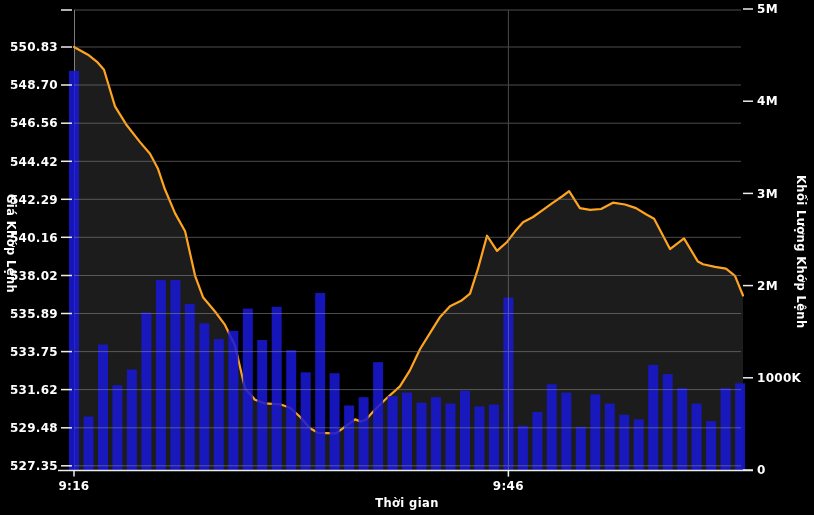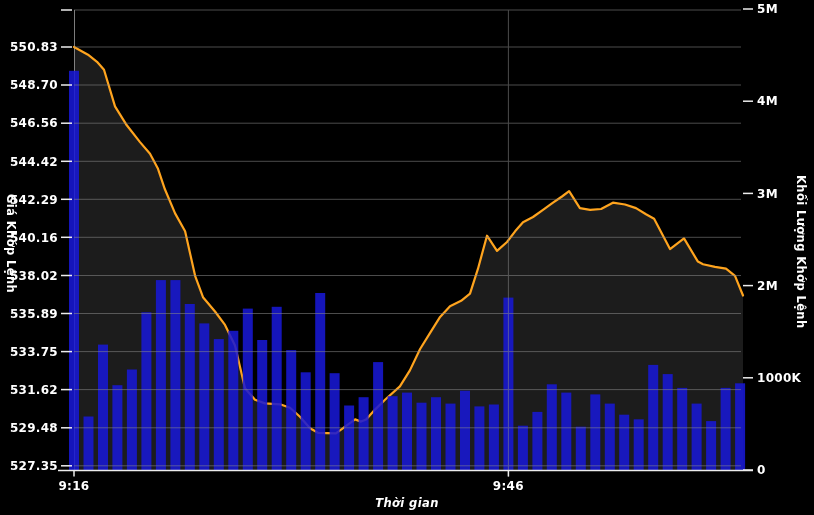--- a/index.html
+++ b/index.html
@@ -8,21 +8,21 @@
     font-family:"DejaVu Sans","Liberation Sans",sans-serif;
   }
   svg{position:absolute;left:0;top:0;}
   .axis-title{
     position:absolute;color:#fff;font-size:11.5px;font-weight:bold;letter-spacing:.4px;
     white-space:nowrap;
   }
   .axis-title.vert{writing-mode:vertical-rl;}
   .axis-title.left-t{left:4px;top:194px;}
   .axis-title.right-t{left:794px;top:175px;}
-  .axis-title.x-t{left:339px;top:496px;width:136px;text-align:center;font-style:italic;}
+  .axis-title.x-t{left:339px;top:496px;width:136px;text-align:center;}
 </style>
 </head>
 <body>
 
 <div class="stage">
   <svg id="chart" width="814" height="515" viewBox="0 0 814 515">
       <rect x="0" y="0" width="814" height="515" fill="#000000"></rect>
       <path d="M74.0,47.0 L88.0,54.7 L97.0,61.8 L104.0,69.8 L115.0,106.4 L126.0,124.2 L140.0,142.1 L150.0,153.7 L158.0,168.8 L164.9,189.3 L175.1,213.4 L185.1,231.3 L195.1,275.8 L203.0,297.2 L215.0,311.5 L225.0,324.9 L235.0,345.4 L245.0,388.2 L255.0,399.8 L265.0,403.4 L280.1,404.3 L290.0,407.8 L300.0,416.7 L310.0,428.3 L318.0,432.8 L335.9,433.3 L345.1,426.6 L355.1,419.4 L361.0,421.6 L366.1,419.4 L375.0,409.6 L385.0,399.8 L399.9,386.4 L409.9,370.4 L420.1,349.0 L430.1,332.9 L440.1,316.9 L450.0,306.2 L461.1,300.8 L470.0,293.7 L478.0,268.7 L487.0,235.7 L497.0,250.9 L507.0,242.0 L515.1,231.3 L523.0,222.3 L533.0,217.0 L543.0,209.8 L553.0,202.7 L562.0,196.5 L569.1,191.1 L579.9,208.1 L590.1,209.8 L601.1,209.0 L612.9,202.7 L625.0,204.5 L636.0,208.1 L646.0,214.3 L654.1,218.8 L670.0,249.1 L684.0,238.4 L697.9,261.6 L703.0,264.2 L715.0,266.9 L726.0,268.7 L735.0,275.8 L743.0,295.5 L743.0,470 L74.0,470 Z" fill="#1c1c1c" stroke="none"></path>
       <line x1="74.5" y1="10" x2="74.5" y2="470" stroke="#9b9b9b" stroke-width="1" opacity="0.8"></line>
       <path d="M74.0,47.0 L88.0,54.7 L97.0,61.8 L104.0,69.8 L115.0,106.4 L126.0,124.2 L140.0,142.1 L150.0,153.7 L158.0,168.8 L164.9,189.3 L175.1,213.4 L185.1,231.3 L195.1,275.8 L203.0,297.2 L215.0,311.5 L225.0,324.9 L235.0,345.4 L245.0,388.2 L255.0,399.8 L265.0,403.4 L280.1,404.3 L290.0,407.8 L300.0,416.7 L310.0,428.3 L318.0,432.8 L335.9,433.3 L345.1,426.6 L355.1,419.4 L361.0,421.6 L366.1,419.4 L375.0,409.6 L385.0,399.8 L399.9,386.4 L409.9,370.4 L420.1,349.0 L430.1,332.9 L440.1,316.9 L450.0,306.2 L461.1,300.8 L470.0,293.7 L478.0,268.7 L487.0,235.7 L497.0,250.9 L507.0,242.0 L515.1,231.3 L523.0,222.3 L533.0,217.0 L543.0,209.8 L553.0,202.7 L562.0,196.5 L569.1,191.1 L579.9,208.1 L590.1,209.8 L601.1,209.0 L612.9,202.7 L625.0,204.5 L636.0,208.1 L646.0,214.3 L654.1,218.8 L670.0,249.1 L684.0,238.4 L697.9,261.6 L703.0,264.2 L715.0,266.9 L726.0,268.7 L735.0,275.8 L743.0,295.5" fill="none" stroke="#ffa41e" stroke-width="2.2" stroke-linejoin="round" stroke-linecap="round"></path>

